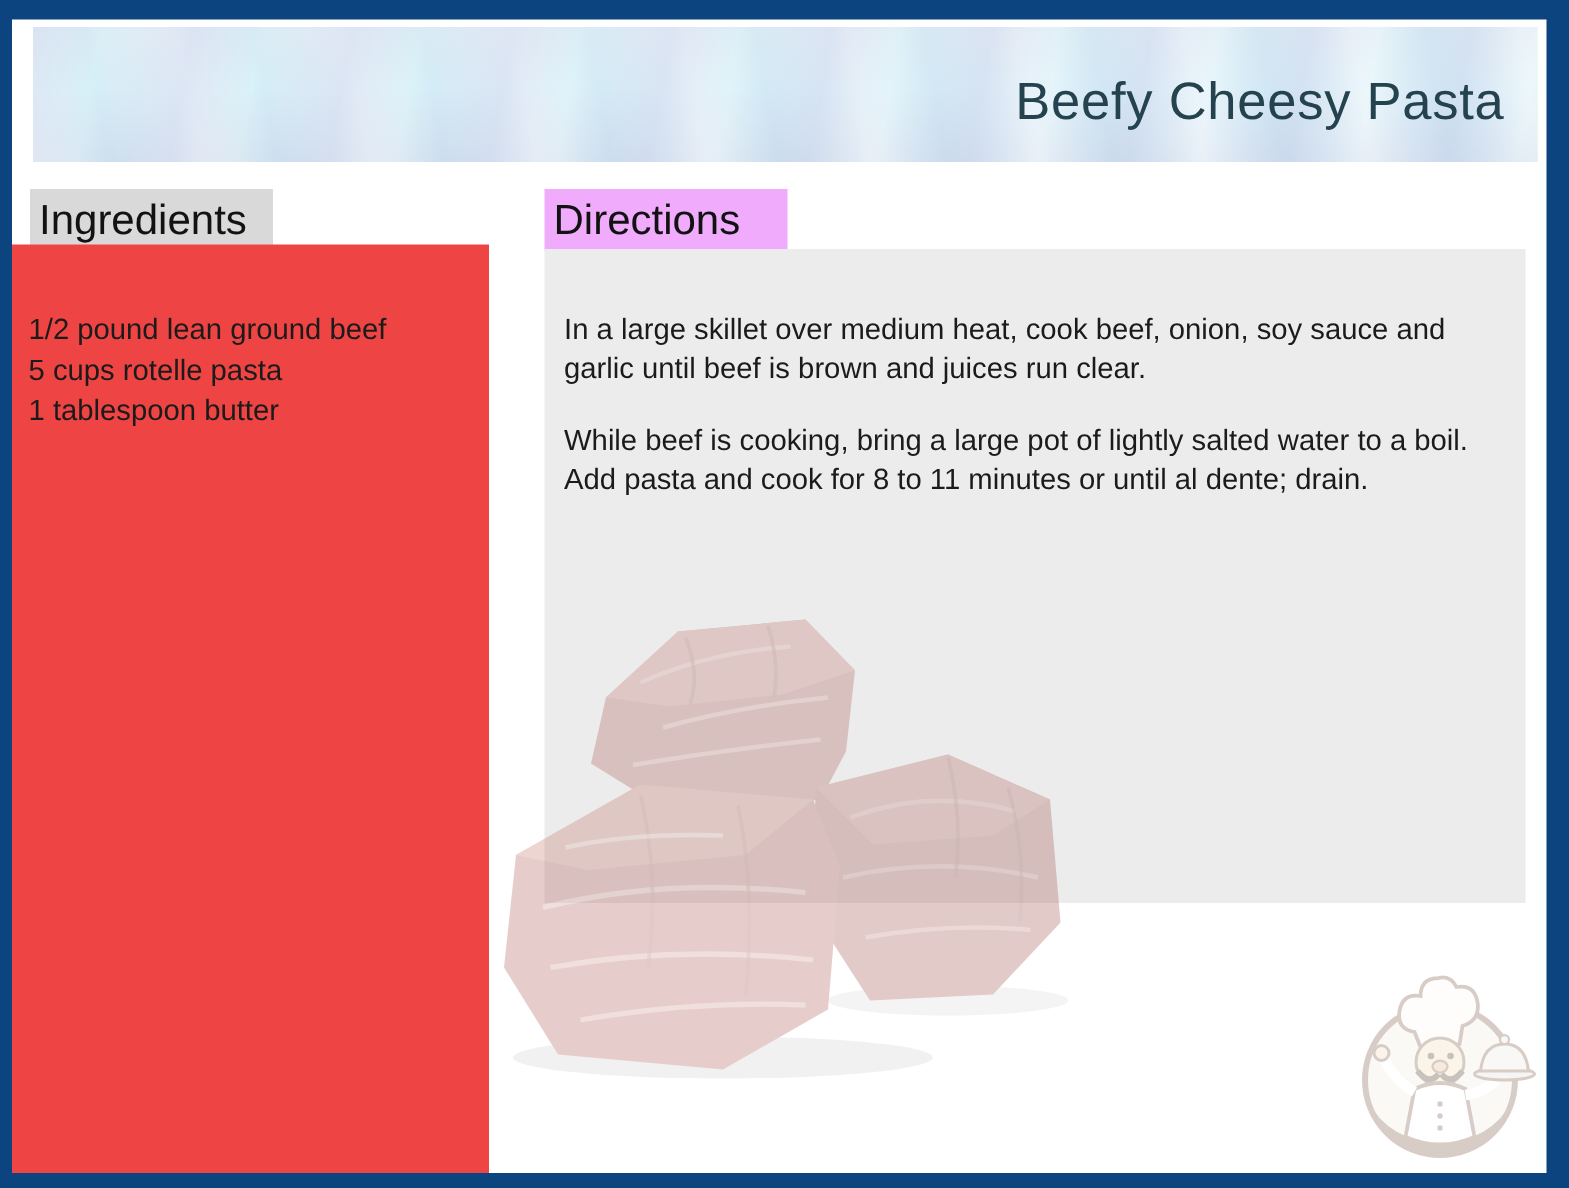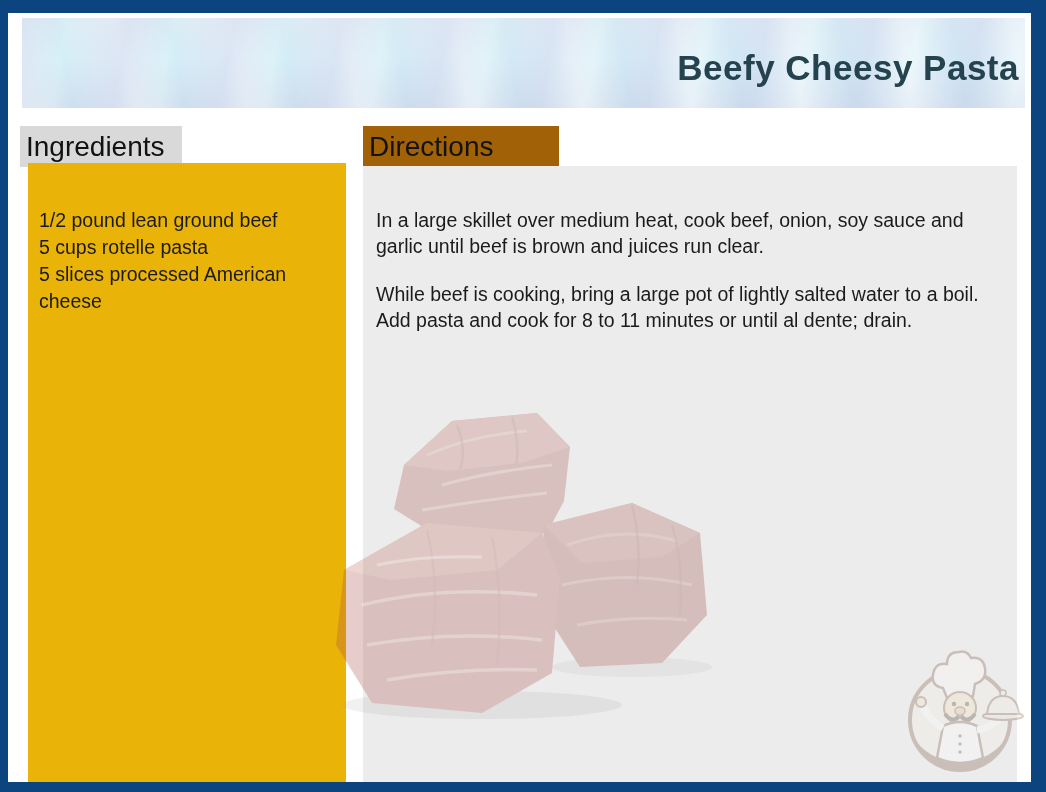--- a/index.html
+++ b/index.html
@@ -17,38 +17,38 @@
   .header{
     position:absolute;left:14px;top:5px;width:1003px;height:90px;
     background:
       repeating-linear-gradient(100deg, rgba(196,203,232,0.40) 0px, rgba(255,255,255,0) 45px, rgba(196,203,232,0.40) 105px),
       repeating-linear-gradient(80deg, rgba(255,255,255,0.55) 0px, rgba(205,238,245,0.25) 50px, rgba(255,255,255,0.55) 110px),
       linear-gradient(to bottom,#dcebf4 0%,#d8f0f8 45%,#cfdeed 100%);
     display:flex;align-items:center;justify-content:flex-end;
   }
   .title{
     font-size:35px;color:#24434e;letter-spacing:0.5px;
-    padding-right:6px;padding-top:10px;
-    font-weight:700;
+    padding-right:22px;padding-top:10px;
+    font-weight:400;
   }
   .col-heading{
     position:absolute;height:41px;
     display:flex;align-items:center;
     font-size:28px;color:#121212;
     padding-left:6px;box-sizing:border-box;
   }
   .ing-heading{left:12px;top:113px;width:162px;background:#d9d9d9;}
-  .dir-heading{left:355px;top:113px;width:196px;background:#a16207;}
+  .dir-heading{left:355px;top:113px;width:162px;background:#f0abfc;}
   .ing-box{
-    position:absolute;left:20px;top:150px;width:318px;height:619px;
-    background:#eab308;box-sizing:border-box;
+    position:absolute;left:0;top:150px;width:318px;height:619px;
+    background:#ef4444;box-sizing:border-box;
     padding:44px 12px 0 11px;
   }
   .dir-box{
-    position:absolute;left:355px;top:153px;width:654px;height:616px;
+    position:absolute;left:355px;top:153px;width:654px;height:436px;
     background:#ececec;box-sizing:border-box;
     padding:41px 9px 0 13px;
   }
   .ing-line{
     font-size:19.5px;line-height:27px;color:#1b1b1b;
   }
   .dir-para{
     font-size:19.5px;line-height:26px;color:#1b1b1b;
     margin:0 0 22px 0;
   }
@@ -62,21 +62,21 @@
 
   <div class="header">
     <div class="title">Beefy Cheesy Pasta</div>
   </div>
 
   <div class="col-heading ing-heading">Ingredients</div>
   <div class="ing-box">
     <div>
         <div class="ing-line">1/2 pound lean ground beef</div>
         <div class="ing-line">5 cups rotelle pasta</div>
-        <div class="ing-line">5 slices processed American cheese</div>
+        <div class="ing-line">1 tablespoon butter</div>
       </div>
   </div>
 
   <div class="col-heading dir-heading">Directions</div>
   <div class="dir-box">
     <div>
         <div class="dir-para">In a large skillet over medium heat, cook beef, onion, soy sauce and garlic until beef is brown and juices run clear.</div>
         <div class="dir-para">While beef is cooking, bring a large pot of lightly salted water to a boil. Add pasta and cook for 8 to 11 minutes or until al dente; drain.</div>
       </div>
   </div>

